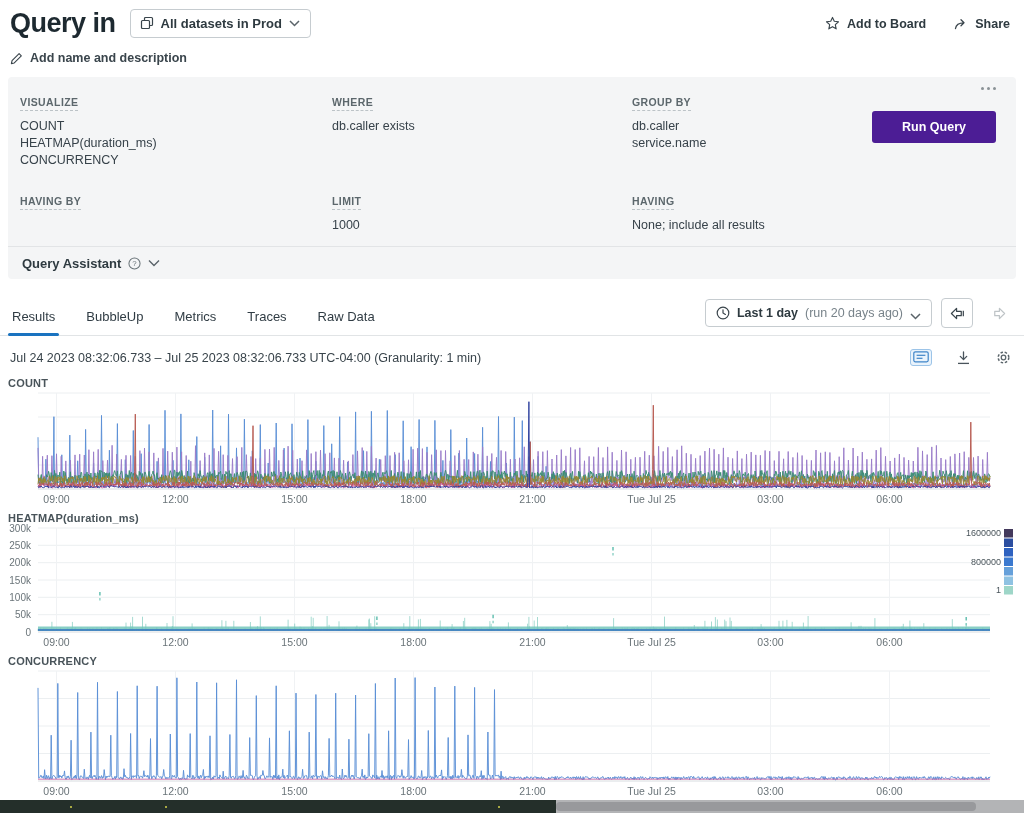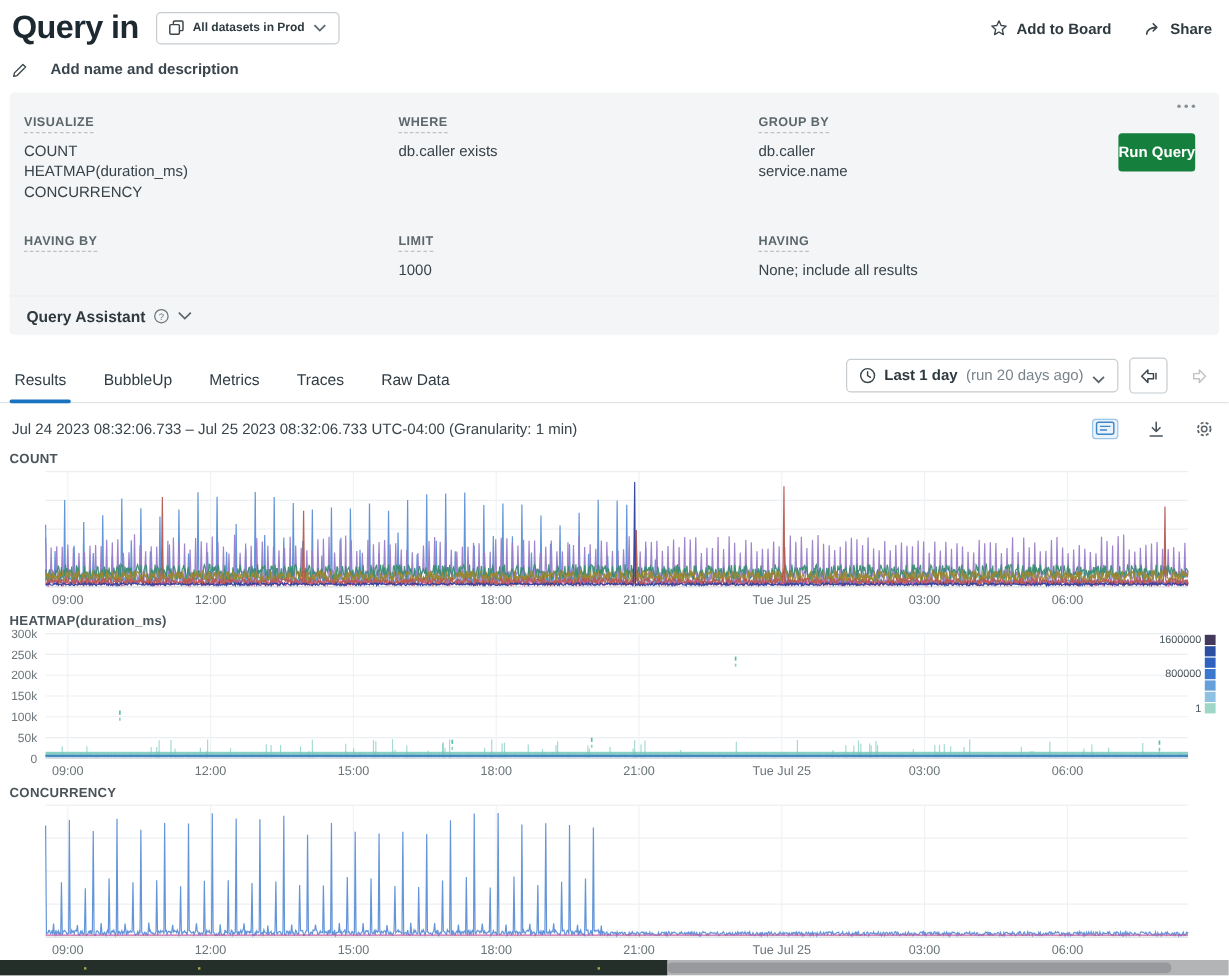--- a/index.html
+++ b/index.html
@@ -4,36 +4,36 @@
 <style>
   *{box-sizing:border-box;margin:0;padding:0}
   html,body{width:1024px;height:813px;overflow:hidden;background:#fff;
     font-family:"Liberation Sans",sans-serif;color:#2e3a40;position:relative}
   svg{display:block;overflow:visible}
   .icon{flex:0 0 auto;display:inline-flex;align-items:center}
 
   
   .header-row{display:flex;align-items:center;padding:8px 14px 0 10px}
   .title{font-size:27px;font-weight:800;color:#1d2930;letter-spacing:-.5px}
-  .dataset-btn{margin-left:14px;display:flex;align-items:center;gap:7px;border:1px solid #c6ccd0;
-    border-radius:4px;padding:6px 10px;font-size:10px;font-weight:700;color:#2e3a40;background:#fff;cursor:pointer}
+  .dataset-btn{margin-left:14px;display:flex;gap:7px;border:1px solid #c6ccd0;
+    border-radius:4px;padding:6px 10px;font-size:13px;font-weight:700;color:#2e3a40;background:#fff;cursor:pointer}
   .header-actions{margin-left:auto;display:flex;align-items:center;gap:28px}
   .action{display:flex;gap:7px;align-items:center;font-size:12.5px;font-weight:700;color:#2e3a40;cursor:pointer}
-  .name-row{display:flex;align-items:center;gap:19px;padding:12px 0 0 10px;
+  .name-row{display:flex;align-items:center;gap:7px;padding:12px 0 0 10px;
     font-size:12.5px;font-weight:700;color:#3a454c;cursor:pointer}
 
   
   .qpanel{position:relative;margin:12px 8px 0;background:#f4f5f6;border-radius:4px 4px 0 0}
   .qgrid{display:grid;grid-template-columns:312px 300px 1fr;padding:15px 12px 12px}
   .qlabel{display:inline-block;font-size:10.5px;font-weight:700;letter-spacing:.4px;color:#5c676c;
     border-bottom:1px dashed #bcc3c7;padding-bottom:2px;margin-bottom:7px}
   .qitem{font-size:12.5px;color:#37424a;line-height:17px}
   .qrow2{margin-top:22px}
-  .run-btn{position:absolute;top:34px;right:20px;background:#15803d;color:#fff;font-weight:700;
-    font-size:12.5px;border:none;border-radius:3px;padding:9px 0;cursor:pointer;font-family:inherit}
+  .run-btn{position:absolute;top:34px;right:20px;background:#4c1d95;color:#fff;font-weight:700;
+    font-size:12.5px;border:none;border-radius:3px;padding:9px 30px;cursor:pointer;font-family:inherit}
   .dots{position:absolute;top:10px;right:20px;display:flex;gap:3px;cursor:pointer}
   .dots i{width:3px;height:3px;border-radius:50%;background:#8a9296}
 
   .assistant{display:flex;align-items:center;margin:0 8px;background:#f4f5f6;border-top:1px solid #e2e4e6;
     height:33px;padding:0 14px;border-radius:0 0 4px 4px}
   .assistant-label{font-size:13px;font-weight:700;color:#2e3a40}
   .assistant .icon{margin-left:7px}
   .assistant-chevron{margin-left:auto;cursor:pointer}
 
   

